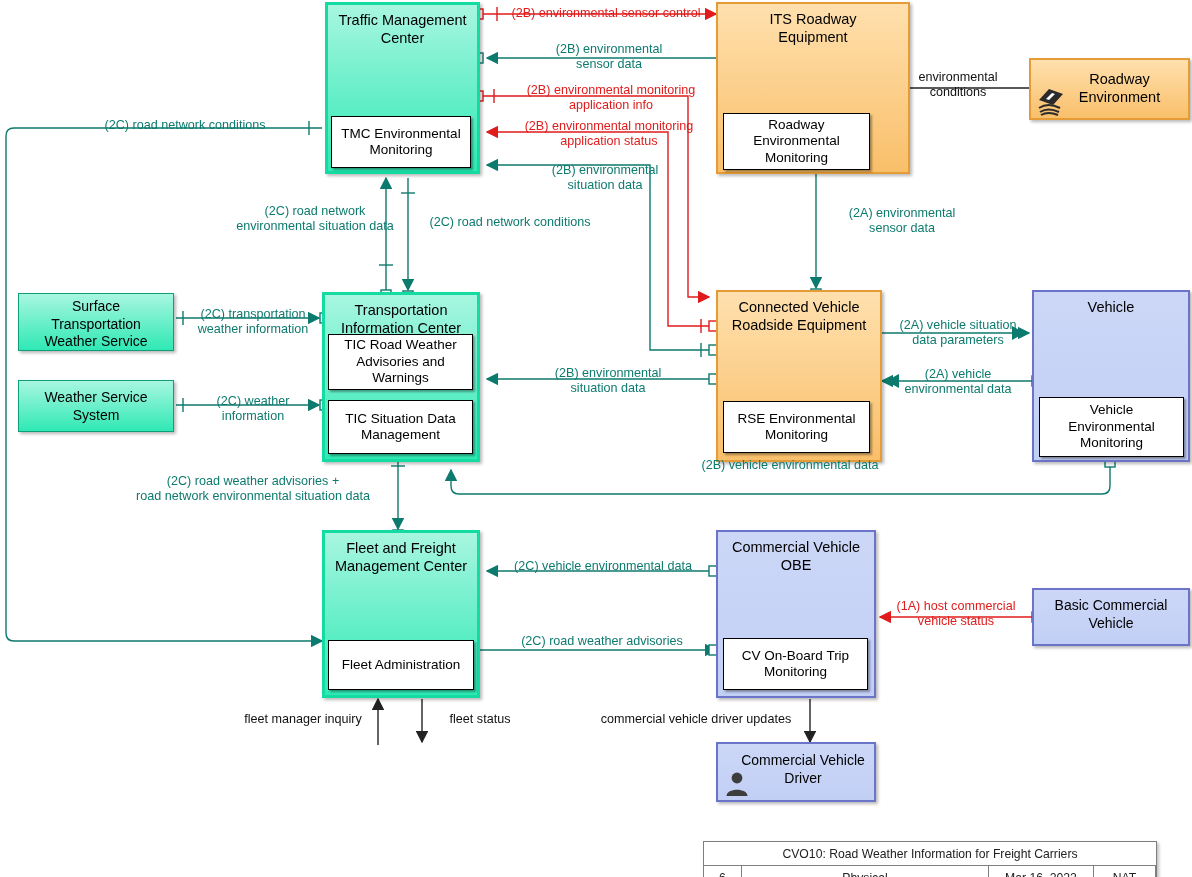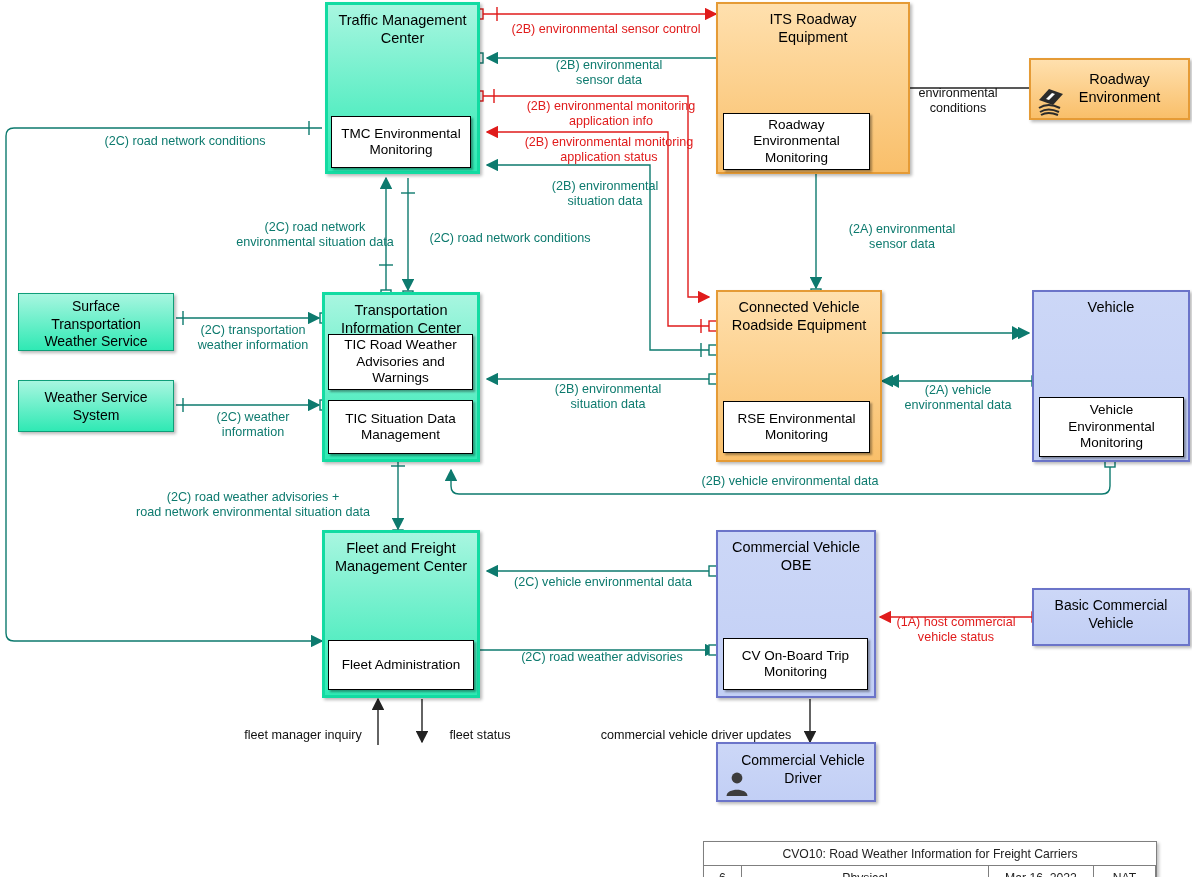--- a/index.html
+++ b/index.html
@@ -16,21 +16,21 @@
   .teal-plain{background:linear-gradient(#a8f6e0,#2fe9b4);border:1px solid #0f9e79;box-shadow:2px 2px 3px rgba(0,0,0,.28);}
   
   .orange{background:linear-gradient(#ffe0ae,#f9bf6a);border:2px solid #e59b36;box-shadow:2px 2px 3px rgba(0,0,0,.28);}
   
   .blue{background:linear-gradient(#ccd7f7,#c2cff5);border:2px solid #6b74c9;box-shadow:2px 2px 3px rgba(0,0,0,.28);}
 
   .sub{position:absolute;background:#fff;border:1.5px solid #000;box-sizing:border-box;
        display:flex;align-items:center;justify-content:center;text-align:center;
        font-size:13.5px;color:#000;line-height:1.22;box-shadow:2px 2px 2px rgba(0,0,0,.35);padding:0 4px;}
 
-  .flabel{position:absolute;font-size:12.6px;line-height:1.2;text-align:center;color:#0d7a6e;white-space:pre-line;margin-top:16px;}
+  .flabel{position:absolute;font-size:12.6px;line-height:1.2;text-align:center;color:#0d7a6e;white-space:pre-line;}
   .flabel.red{color:#e01b1b;}
   .flabel.black{color:#111;}
 
   .person{position:absolute;width:26px;height:26px;}
   .roadicon{position:absolute;width:30px;height:32px;}
 
   
   #titleblock{position:absolute;left:703px;top:841px;width:454px;height:48px;border:1px solid #7f7f7f;
               background:#fff;box-sizing:border-box;box-shadow:2px 2px 3px rgba(0,0,0,.25);}
   #titleblock .tbrow1{height:23px;border-bottom:1px solid #7f7f7f;display:flex;align-items:center;justify-content:center;
@@ -246,20 +246,22 @@
 environmental situation data</div>
   <div class="flabel" style="left:412px;top:215px;width:196px;">(2C) road network conditions</div>
   <div class="flabel black" style="left: 888px; top: 70px; width: 140px; white-space: pre-line;">environmental
 conditions</div>
   <div class="flabel" style="left: 822px; top: 206px; width: 160px; white-space: pre-line;">(2A) environmental
 sensor data</div>
   <div class="flabel" style="left: 185px; top: 307px; width: 136px; white-space: pre-line;">(2C) transportation
 weather  information</div>
   <div class="flabel" style="left: 186px; top: 394px; width: 134px; white-space: pre-line;">(2C) weather
 information</div>
+  <div class="flabel" style="left: 884px; top: 318px; width: 148px; white-space: pre-line;">(2A) vehicle situation
+data parameters</div>
   <div class="flabel" style="left: 884px; top: 367px; width: 148px; white-space: pre-line;">(2A) vehicle
 environmental data</div>
   <div class="flabel" style="left: 505px; top: 366px; width: 206px; white-space: pre-line;">(2B) environmental
 situation data</div>
   <div class="flabel" style="left: 108px; top: 474px; width: 290px; white-space: pre-line;">(2C) road weather advisories +
 road network environmental situation data</div>
   <div class="flabel" style="left:670px;top:458px;width:240px;">(2B) vehicle environmental data</div>
   <div class="flabel" style="left:492px;top:559px;width:222px;">(2C) vehicle environmental data</div>
   <div class="flabel" style="left:498px;top:634px;width:208px;">(2C) road weather advisories</div>
   <div class="flabel red" style="left: 882px; top: 599px; width: 148px; white-space: pre-line;">(1A) host commercial

